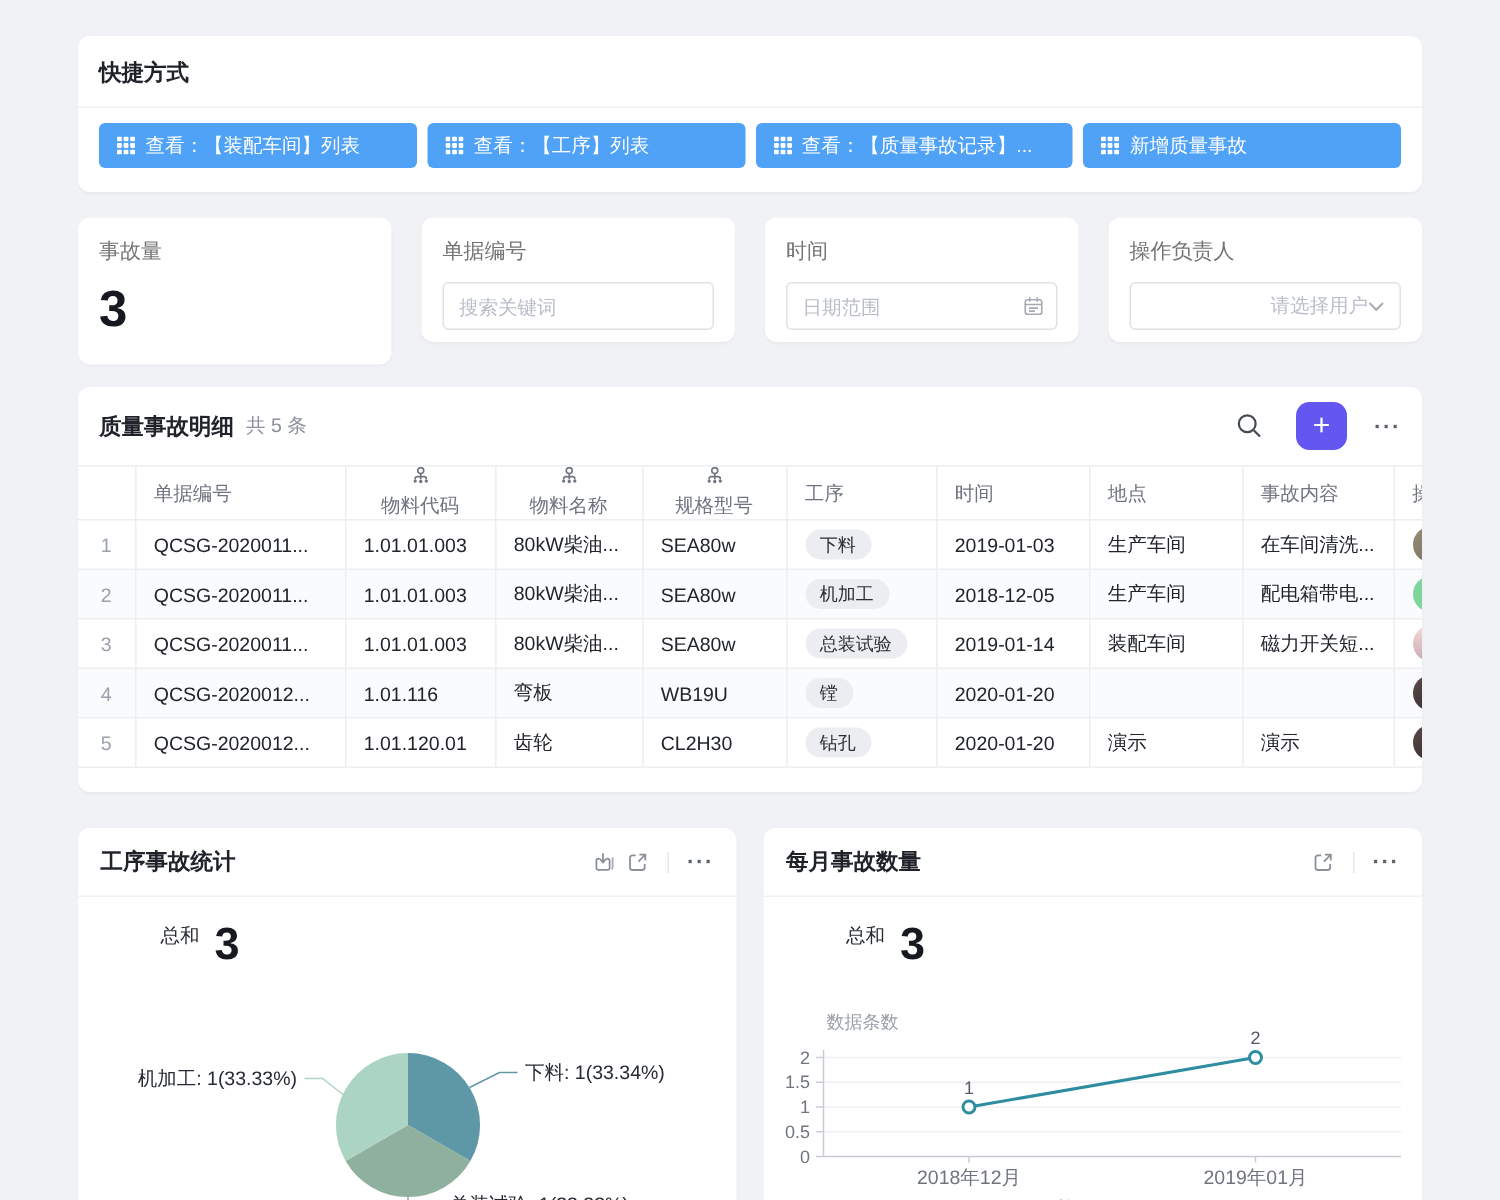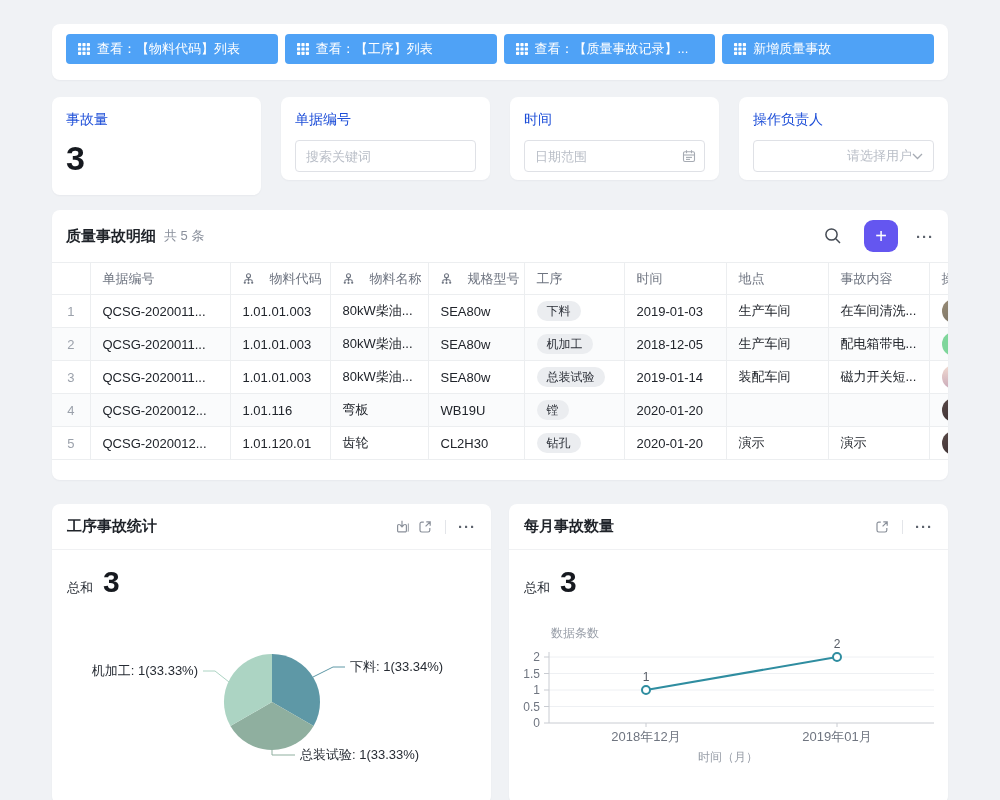--- a/index.html
+++ b/index.html
@@ -32,21 +32,21 @@
     display: flex; align-items: center; gap: 7px;
     padding: 0 12px; cursor: pointer;
     white-space: nowrap; overflow: hidden;
   }
 
   
   .filters { display: grid; grid-template-columns: repeat(4, 1fr); gap: 20px; margin-bottom: 15px; align-items: start; }
   .filter-card { padding: 14px; }
   .filter-card.tall { height: 98px; }
   .filter-card.short { height: 83px; }
-  .filter-label { font-size: 14px; color: #1d4ed8; font-family: Liberation Mono, monospace; }
+  .filter-label { font-size: 14px; color: #737373; font-family: Liberation Mono, monospace; }
   .stat-value { font-size: 34px; font-weight: 700; color: #16191f; margin-top: 12px; line-height: 1; }
   .field { position: relative; margin-top: 11px; }
   .field input {
     width: 100%; height: 32px;
     border: 1px solid #dfe1e6; border-radius: 4px;
     padding: 0 28px 0 10px; font-size: 13px; font-family: inherit;
     color: #20242b; background: #fff; outline: none;
   }
   .field input::placeholder { color: #b9bec7; }
   .field .trail-icon { position: absolute; right: 9px; top: 50%; transform: translateY(-50%); display: flex; }
@@ -77,64 +77,65 @@
     height: 32px; padding: 0 12px;
     font-size: 13px; text-align: left;
     border: 1px solid #eceef0;
     white-space: nowrap; overflow: hidden;
     font-weight: 400;
   }
   th { color: #6e7480; }
   td { height: 33px; color: #20242b; }
   th:first-child, td:first-child { border-left: none; text-align: center; color: #9ba1ab; padding: 0 4px; }
   tbody tr:nth-child(even) { background: #fafbfc; }
-  .th-flex { display: flex; align-items: center; gap: 16px; }
+  .th-flex { display: flex; align-items: center; gap: 5px; flex-direction: column; }
   .pill {
     display: inline-block; background: #ebedf0; border-radius: 11px;
     padding: 3px 10px; font-size: 12px; color: #2a2e36; line-height: 1.2;
   }
   .avatar { width: 24px; height: 24px; border-radius: 50%; }
 
   
   .charts { display: grid; grid-template-columns: 1fr 1fr; gap: 18px; }
   .chart-card { height: 300px; position: relative; overflow: hidden; }
   .chart-head { display: flex; align-items: center; height: 46px; padding: 0 15px; border-bottom: 1px solid #f0f1f3; }
   .chart-title { font-size: 15px; font-weight: 700; color: #1f2329; flex: 1; }
   .chart-head .divider { width: 1px; height: 14px; background: #e3e5e9; margin: 0 12px; }
   .chart-head .icon-btn { margin-left: 6px; }
   .chart-head .more-btn { margin-left: 0; }
-  .sum-row { display: flex; align-items: flex-end; padding: 17px 15px 0; }
+  .sum-row { display: flex; align-items: flex-start; padding: 17px 15px 0; margin-left: 40px; }
   .sum-label { font-size: 13px; color: #262b33; }
   .sum-value { font-size: 30px; font-weight: 700; color: #16191f; margin-left: 10px; line-height: 1; }
   .chart-svg { position: absolute; left: 0; top: 0; pointer-events: none; }
 </style>
 </head>
 <body>
 
 <div class="page">
 
   <div class="card shortcuts">
+    <div class="shortcuts-title">快捷方式</div>
     <div class="shortcuts-body">
       <button class="quick-btn">
         <span style="display:flex">
           <svg width="12" height="12" viewBox="0 0 12 12">
               <g fill="#fff">
                 <rect x="0" y="0" width="3.2" height="3.2" rx="0.7"></rect>
                 <rect x="4.4" y="0" width="3.2" height="3.2" rx="0.7"></rect>
                 <rect x="8.8" y="0" width="3.2" height="3.2" rx="0.7"></rect>
                 <rect x="0" y="4.4" width="3.2" height="3.2" rx="0.7"></rect>
                 <rect x="4.4" y="4.4" width="3.2" height="3.2" rx="0.7"></rect>
                 <rect x="8.8" y="4.4" width="3.2" height="3.2" rx="0.7"></rect>
                 <rect x="0" y="8.8" width="3.2" height="3.2" rx="0.7"></rect>
                 <rect x="4.4" y="8.8" width="3.2" height="3.2" rx="0.7"></rect>
                 <rect x="8.8" y="8.8" width="3.2" height="3.2" rx="0.7"></rect>
               </g>
             </svg>
         </span>
-        <span>查看：【物料代码】列表</span>
+        <span>查看：【装配车间】列表</span>
       </button>
       <button class="quick-btn">
         <span style="display:flex">
           <svg width="12" height="12" viewBox="0 0 12 12">
               <g fill="#fff">
                 <rect x="0" y="0" width="3.2" height="3.2" rx="0.7"></rect>
                 <rect x="4.4" y="0" width="3.2" height="3.2" rx="0.7"></rect>
                 <rect x="8.8" y="0" width="3.2" height="3.2" rx="0.7"></rect>
                 <rect x="0" y="4.4" width="3.2" height="3.2" rx="0.7"></rect>
                 <rect x="4.4" y="4.4" width="3.2" height="3.2" rx="0.7"></rect>

